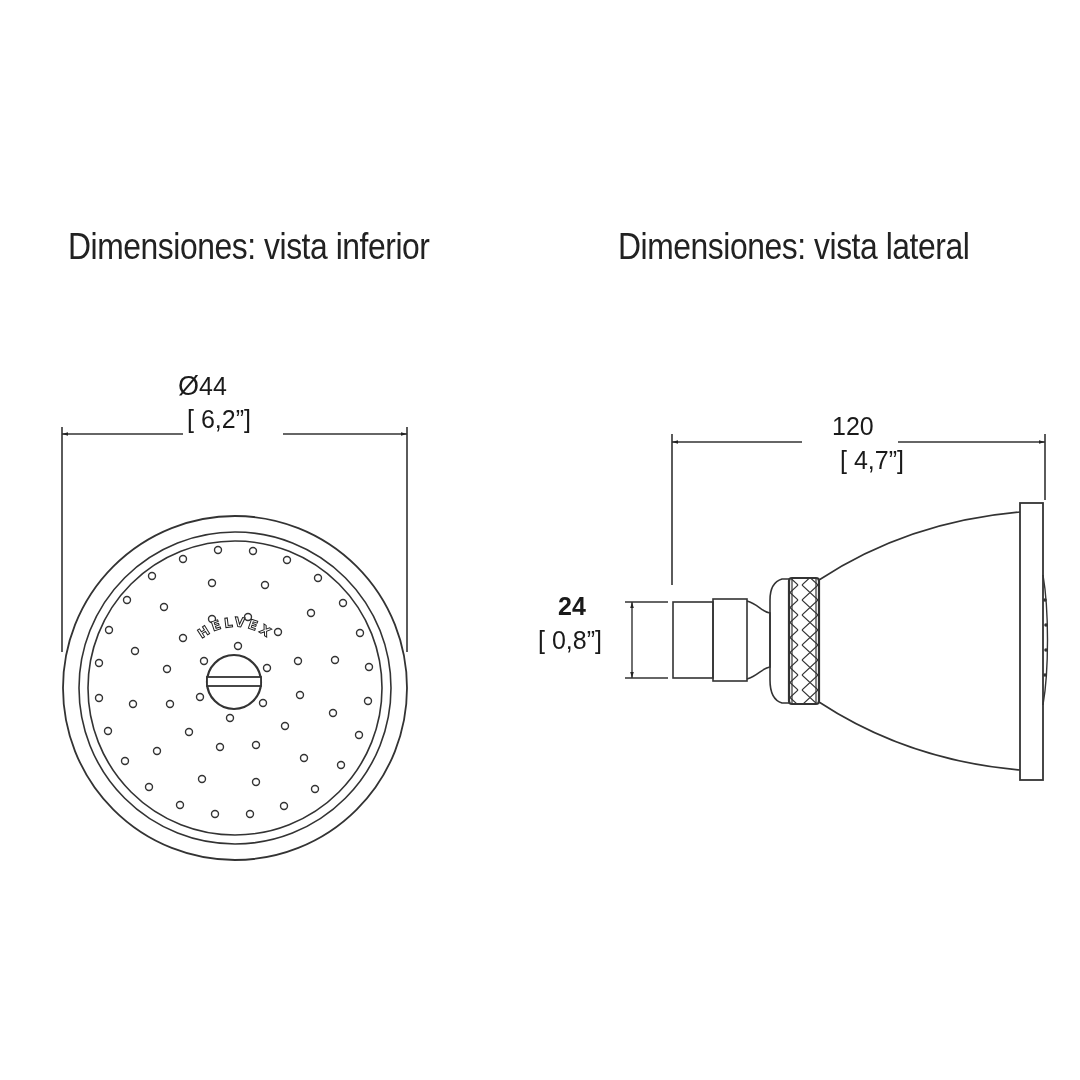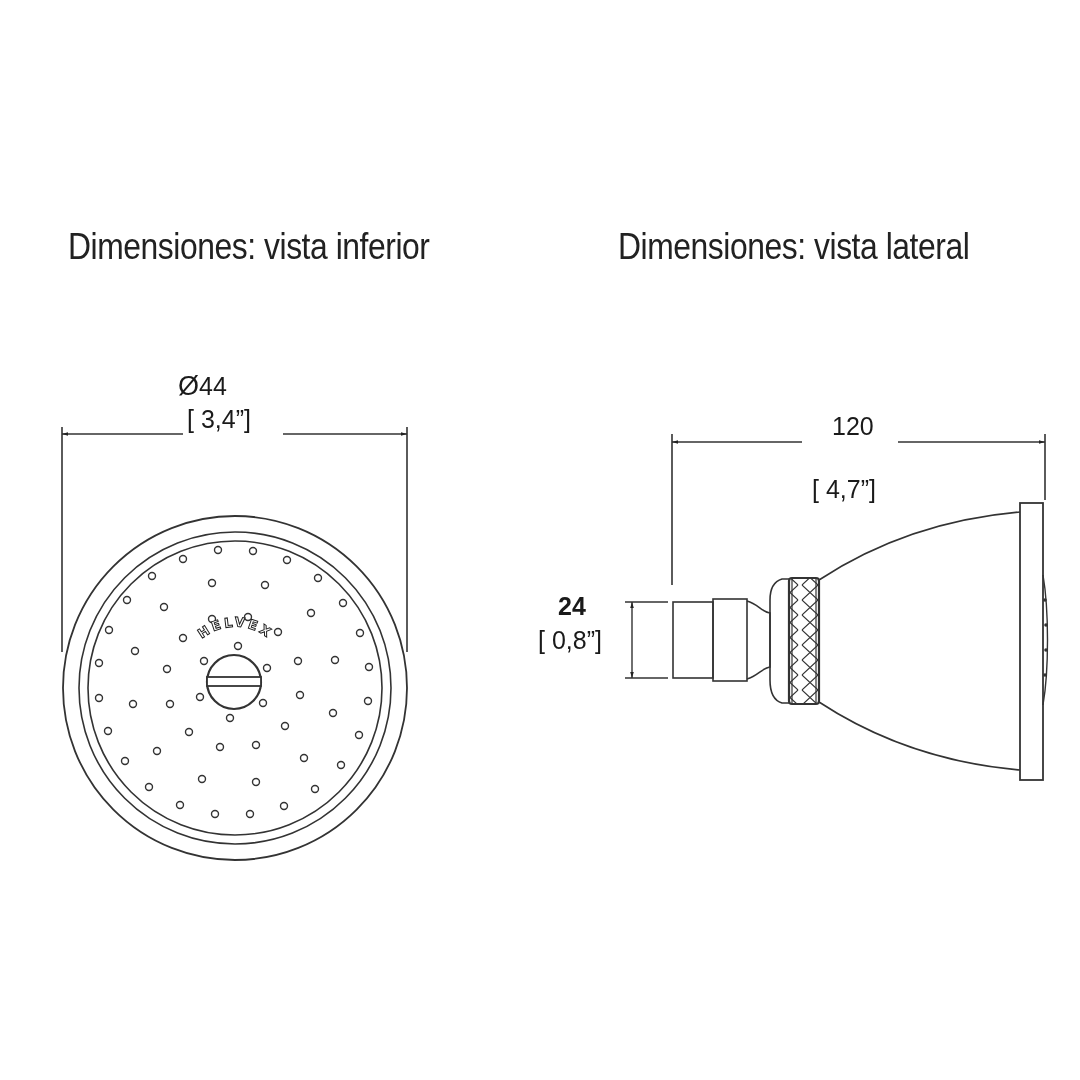--- a/index.html
+++ b/index.html
@@ -14,24 +14,24 @@
 </style>
 </head>
 <body>
 
 <div id="title-left" class="title">Dimensiones: vista inferior</div>
 <div id="title-right" class="title">Dimensiones: vista lateral</div>
 
 <div class="dim" style="left:178px; top:372px;">
   <span style="font-size:27px;">Ø</span><span>44</span>
 </div>
-<div class="dim" style="left:187px; top:405px;">[ 3,4”]</div>
+<div class="dim" style="left:187px; top:405px;">[ 6,2”]</div>
 
 <div class="dim" style="left:832px; top:412px;">120</div>
-<div class="dim" style="left:812px; top:446px;margin-top:29px;">[ 4,7”]</div>
+<div class="dim" style="left:840px; top:446px;">[ 4,7”]</div>
 <div class="dim" style="left:558px; top:592px;font-weight:bold;">24</div>
 <div class="dim" style="left:538px; top:626px;">[ 0,8”]</div>
 
 <svg width="1080" height="1080" viewBox="0 0 1080 1080">
   <defs>
     <marker id="arrow" viewBox="0 0 10 10" refX="10" refY="5" markerWidth="12" markerHeight="6" orient="auto-start-reverse" markerUnits="userSpaceOnUse">
       <path d="M0,2 L10,5 L0,8 Z" fill="#222"></path>
     </marker>
     <pattern id="knurl" x="0" y="0" width="20" height="15" patternUnits="userSpaceOnUse">
       <path d="M2,0 L18,15 M18,0 L2,15" stroke="#333" stroke-width="1.1" fill="none"></path>

